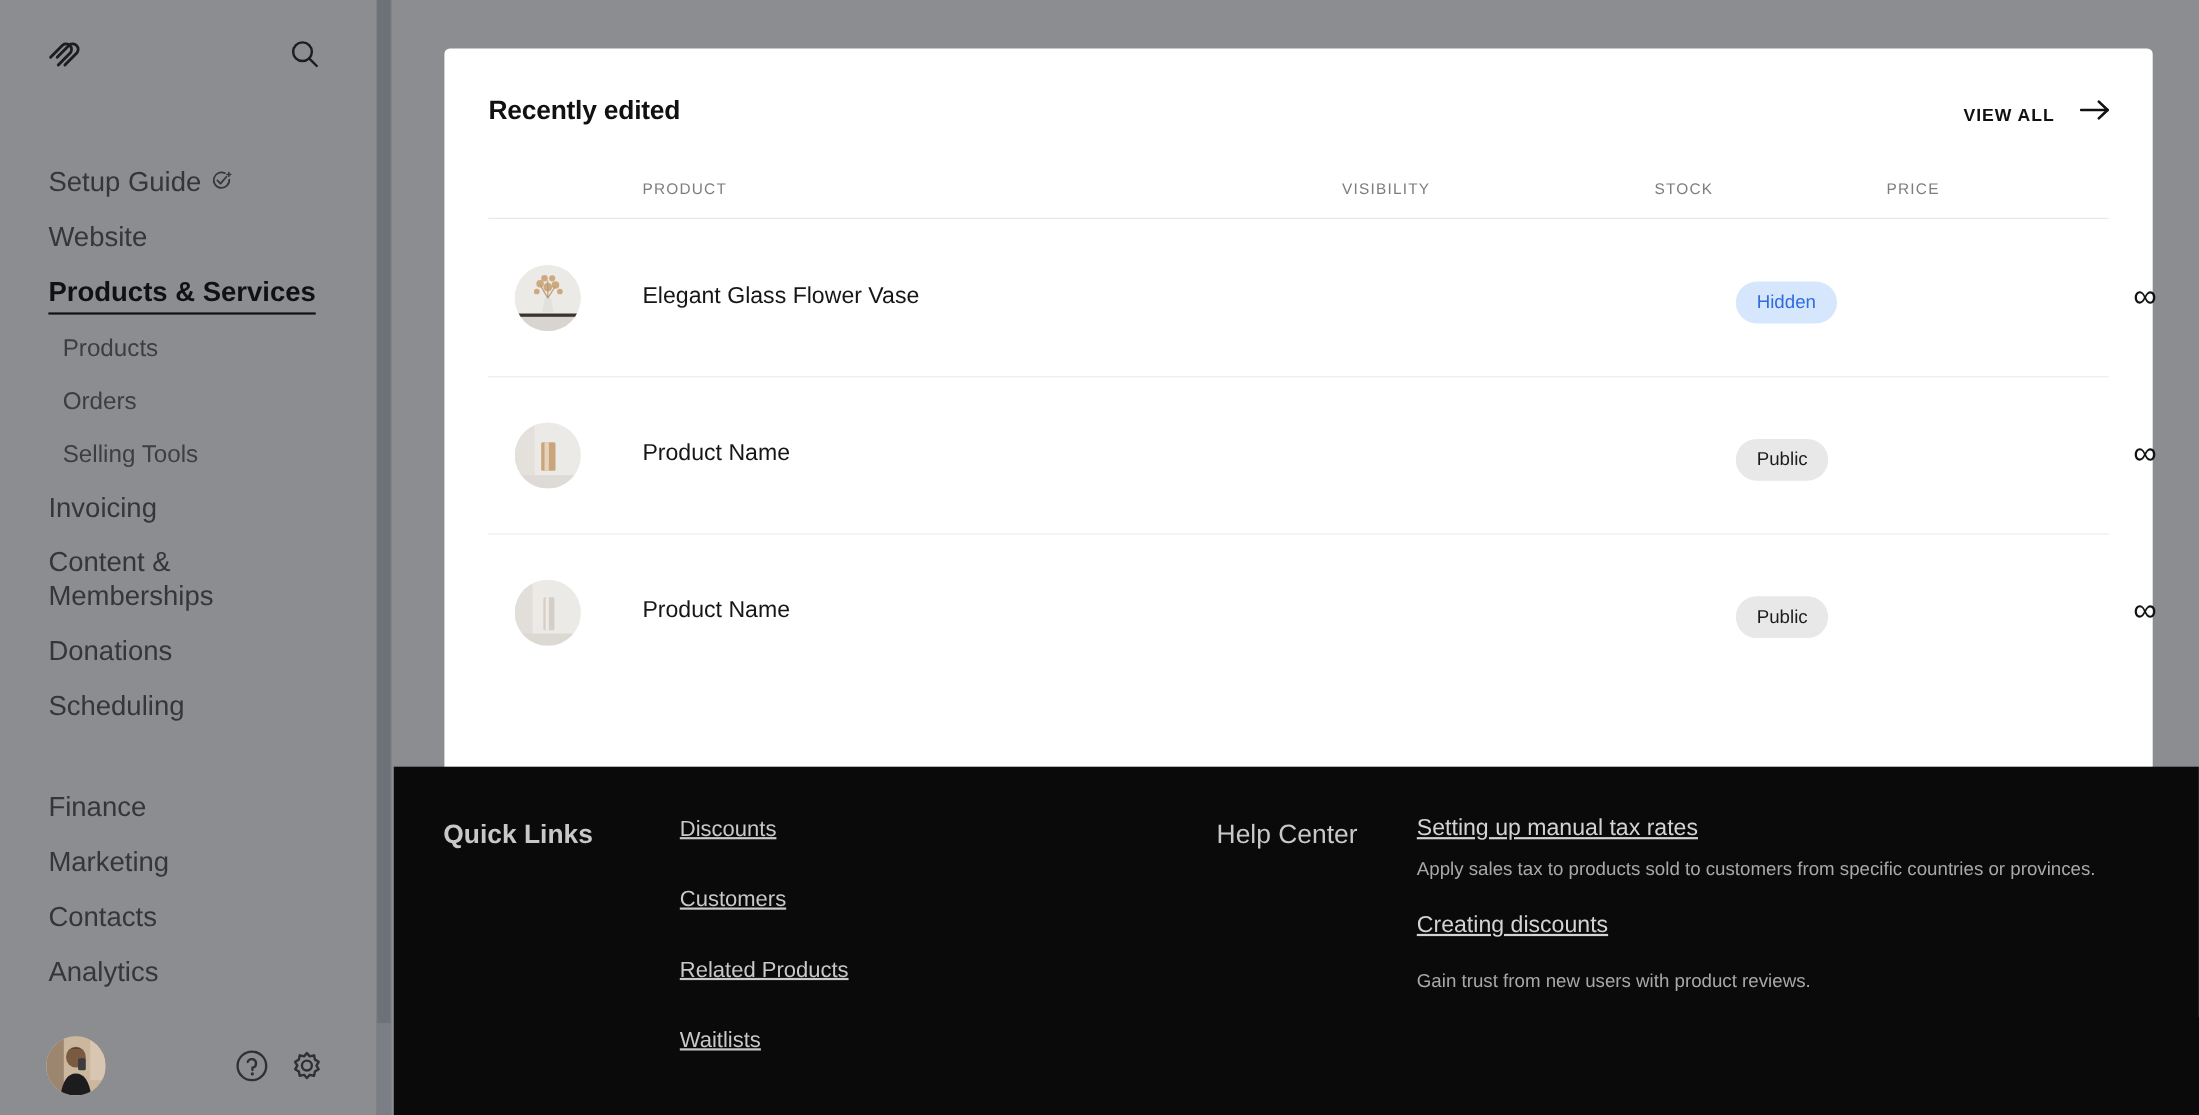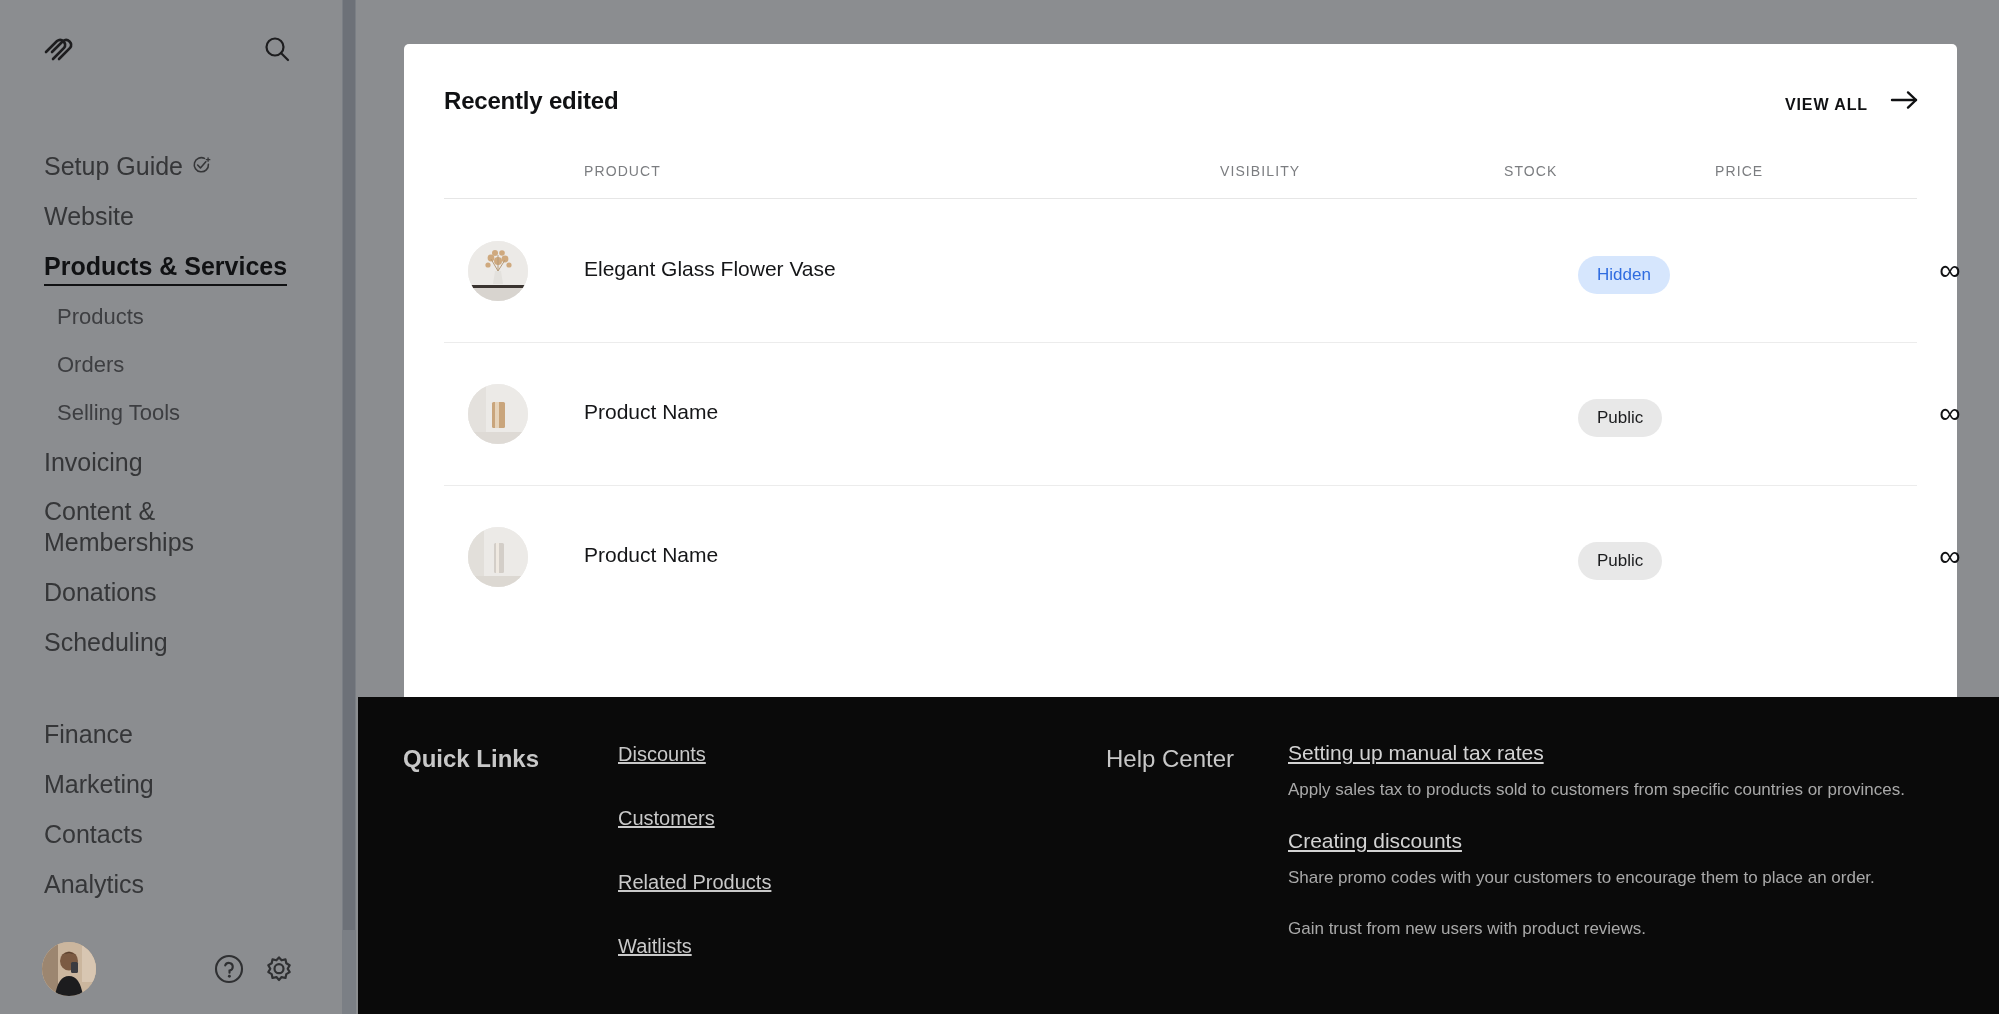--- a/index.html
+++ b/index.html
@@ -383,21 +383,20 @@
 
     <h3 class="footer-col-title fc-help">Help Center</h3>
 
     <div class="help-list">
       <div class="help-item">
         <a class="help-item-title">Setting up manual tax rates</a>
         <span class="help-item-desc">Apply sales tax to products sold to customers from specific countries or provinces.</span>
       </div>
       <div class="help-item">
         <a class="help-item-title">Creating discounts</a>
-        <span class="help-item-desc">Share promo codes with your customers to encourage them to place an order.</span>
       </div>
       <div class="help-item">
         <span class="help-item-desc">Gain trust from new users with product reviews.</span>
       </div>
     </div>
   </footer>
 
 </div>
 
 </body></html>

